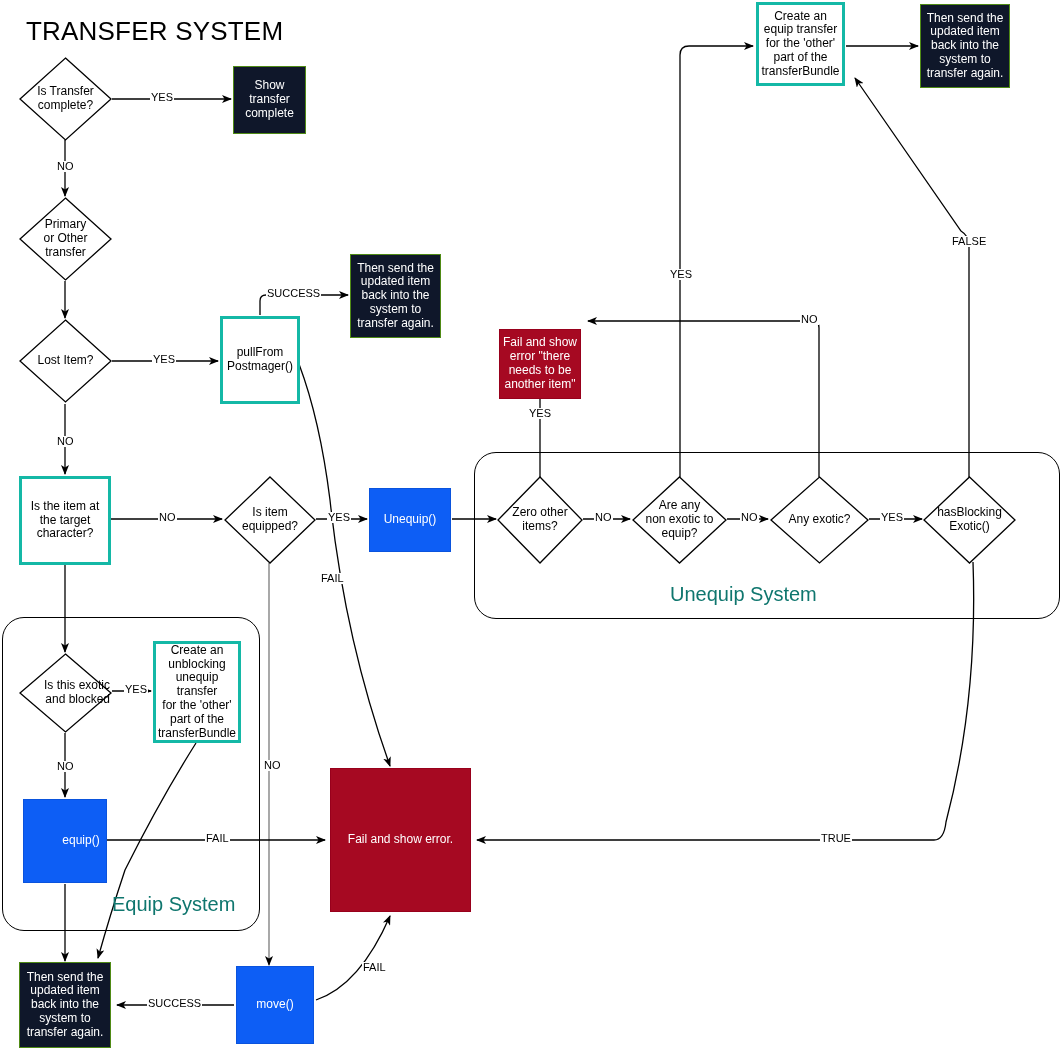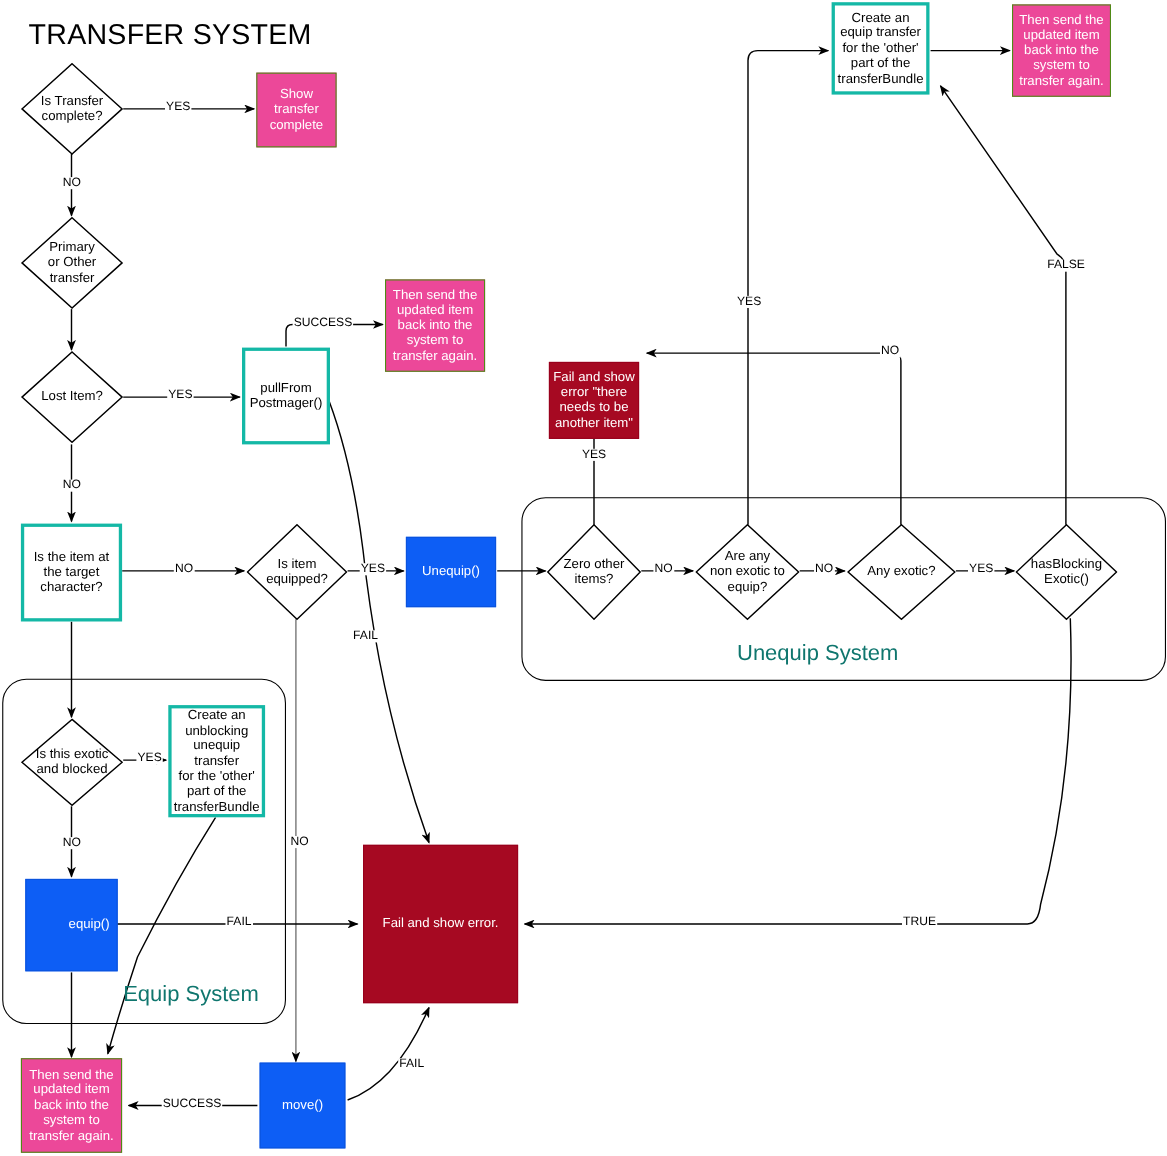--- a/index.html
+++ b/index.html
@@ -38,21 +38,21 @@
     white-space: pre-line;
   }
   .rect {
     border: 3px solid #14b8a6;
     background: #ffffff;
     color: #000000;
     font-size: 12px;
   }
   .green {
     border: 1px solid #4f8a15;
-    background: #ec4899;
+    background: #0f172a;
     color: #ffffff;
     font-size: 12px;
   }
   .blue {
     border: 1px solid #0a53dd;
     background: #0D5EF5;
     color: #ffffff;
     font-size: 12px;
   }
   .red {
@@ -295,21 +295,21 @@
   </div>
 
   <div class="node green" style="left:920px; top:4px; width:90px; height:84px;">
     <span class="nlabel">Then send the
 updated item
 back into the
 system to
 transfer again.</span>
   </div>
 
-  <div class="node diamond" style="left:19px; top:653px; width:93px; height:80px;">
+  <div class="node diamond" style="left:19px; top:653px; width:93px; height:80px;text-align:right;">
     <svg class="dshape" viewBox="0 0 93 80" preserveAspectRatio="none">
       <polygon points="46.5,1 92,40 46.5,79 1,40" fill="#fff" stroke="#000" stroke-width="1.3"></polygon>
     </svg>
     <span class="nlabel">Is this exotic
 and blocked</span>
   </div>
 
   <div class="node rect" style="left:153px; top:641px; width:88px; height:102px;">
     <span class="nlabel">Create an
 unblocking

